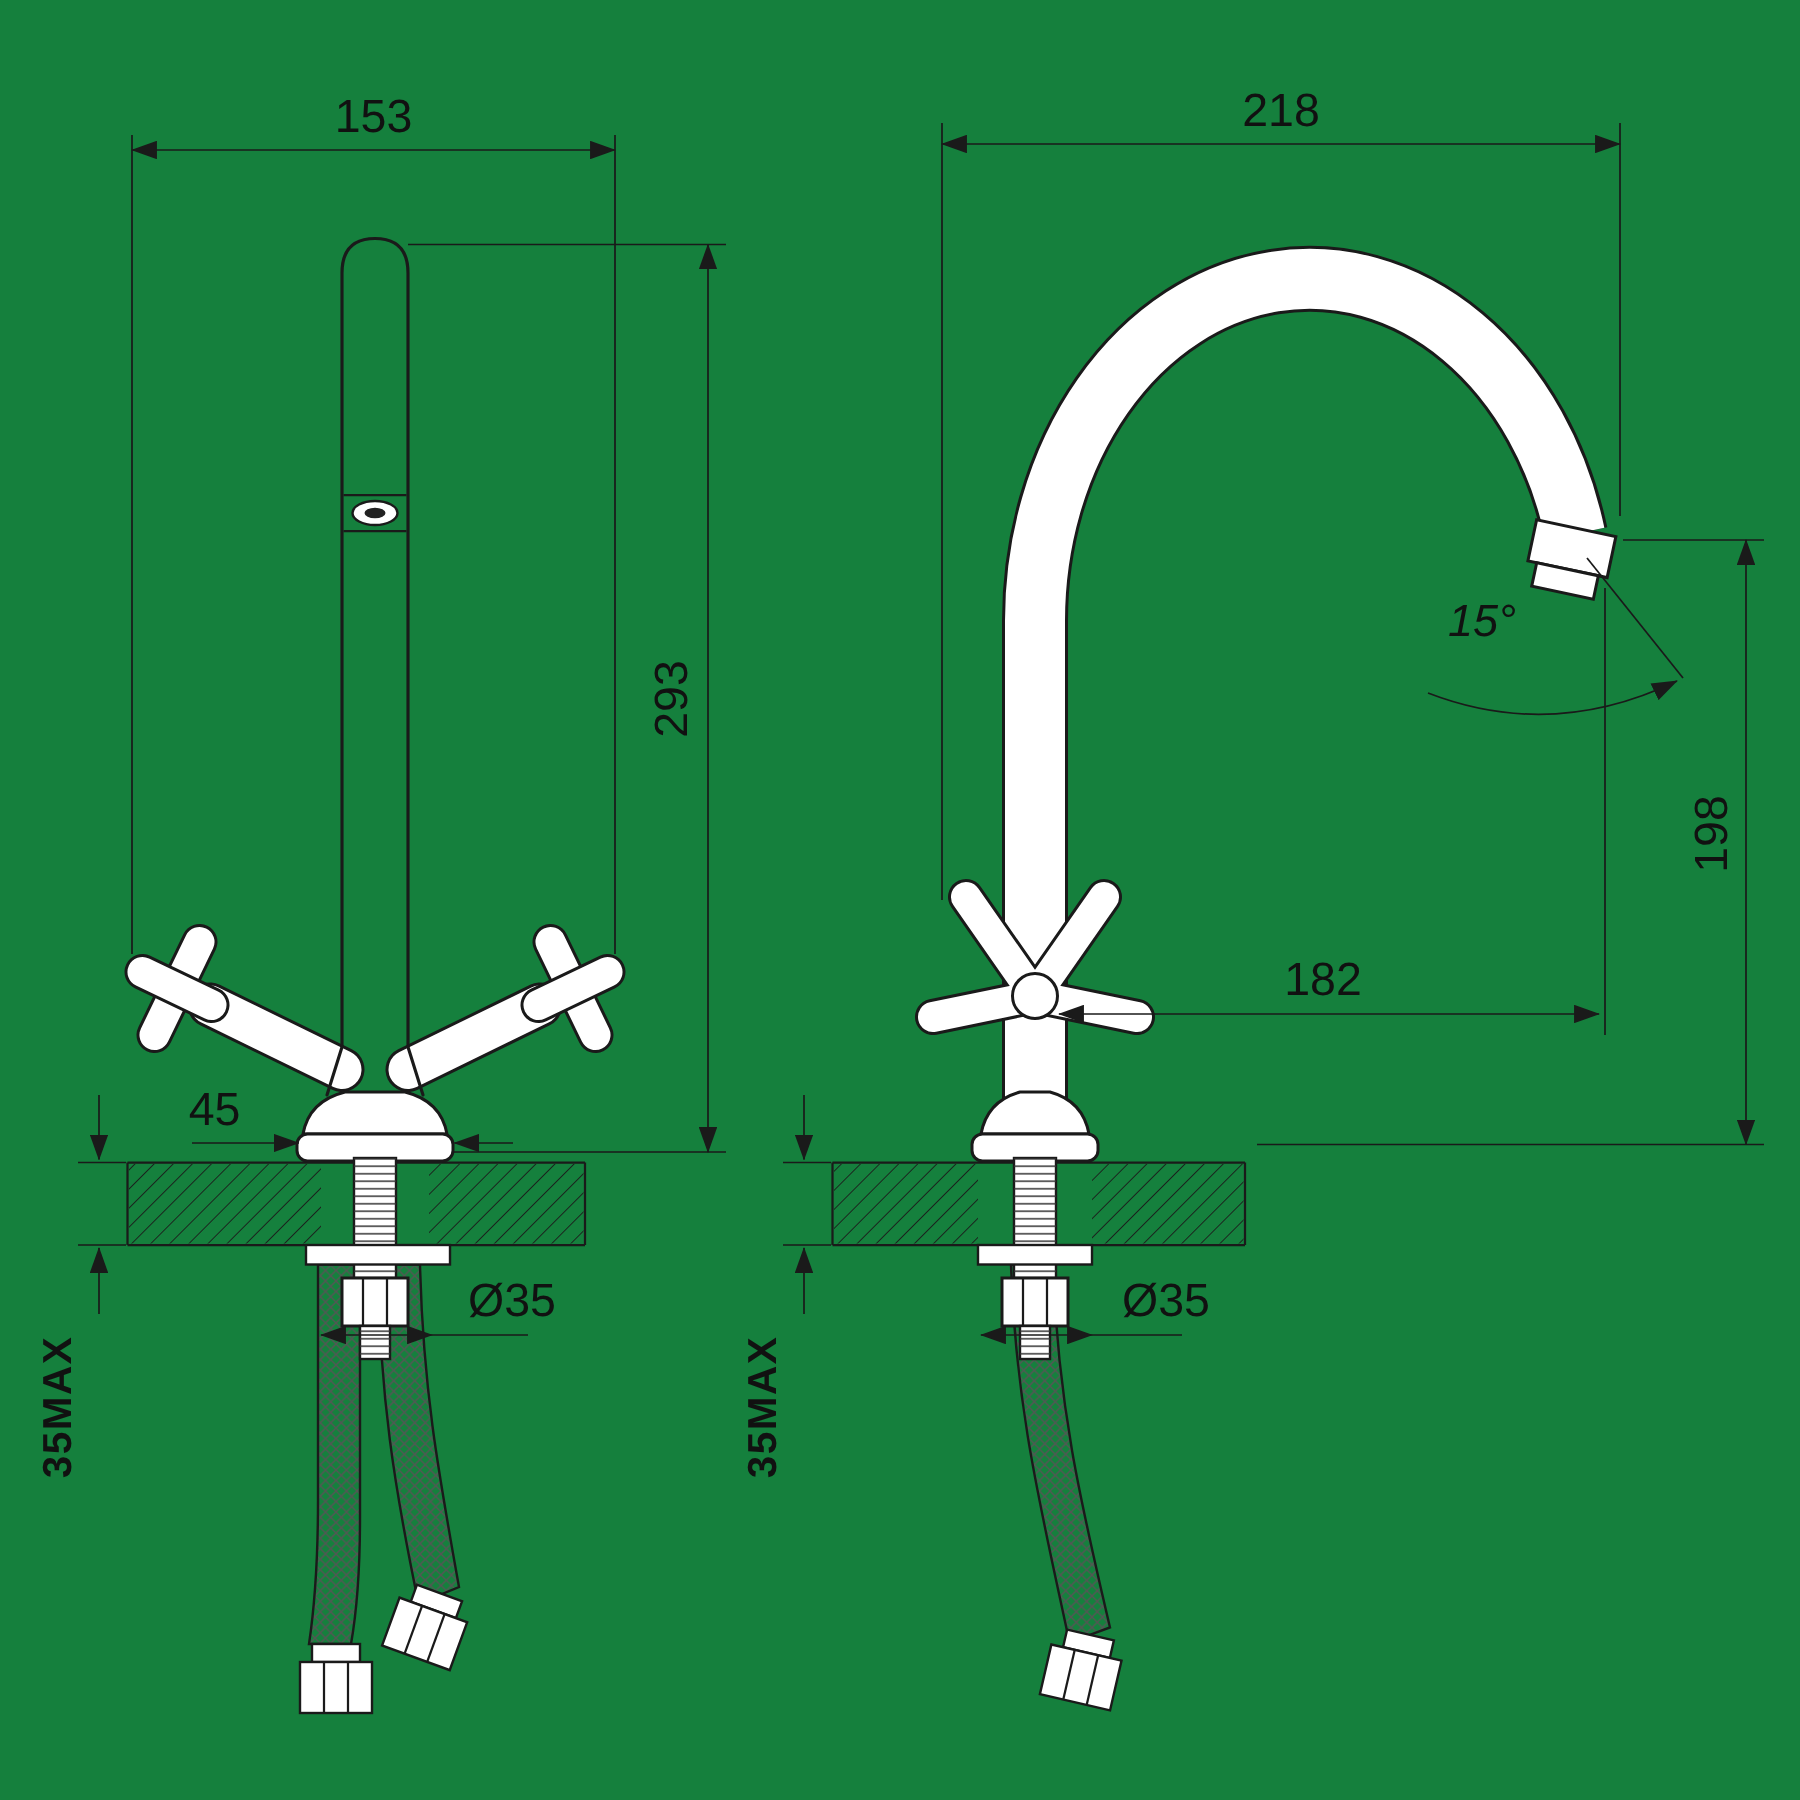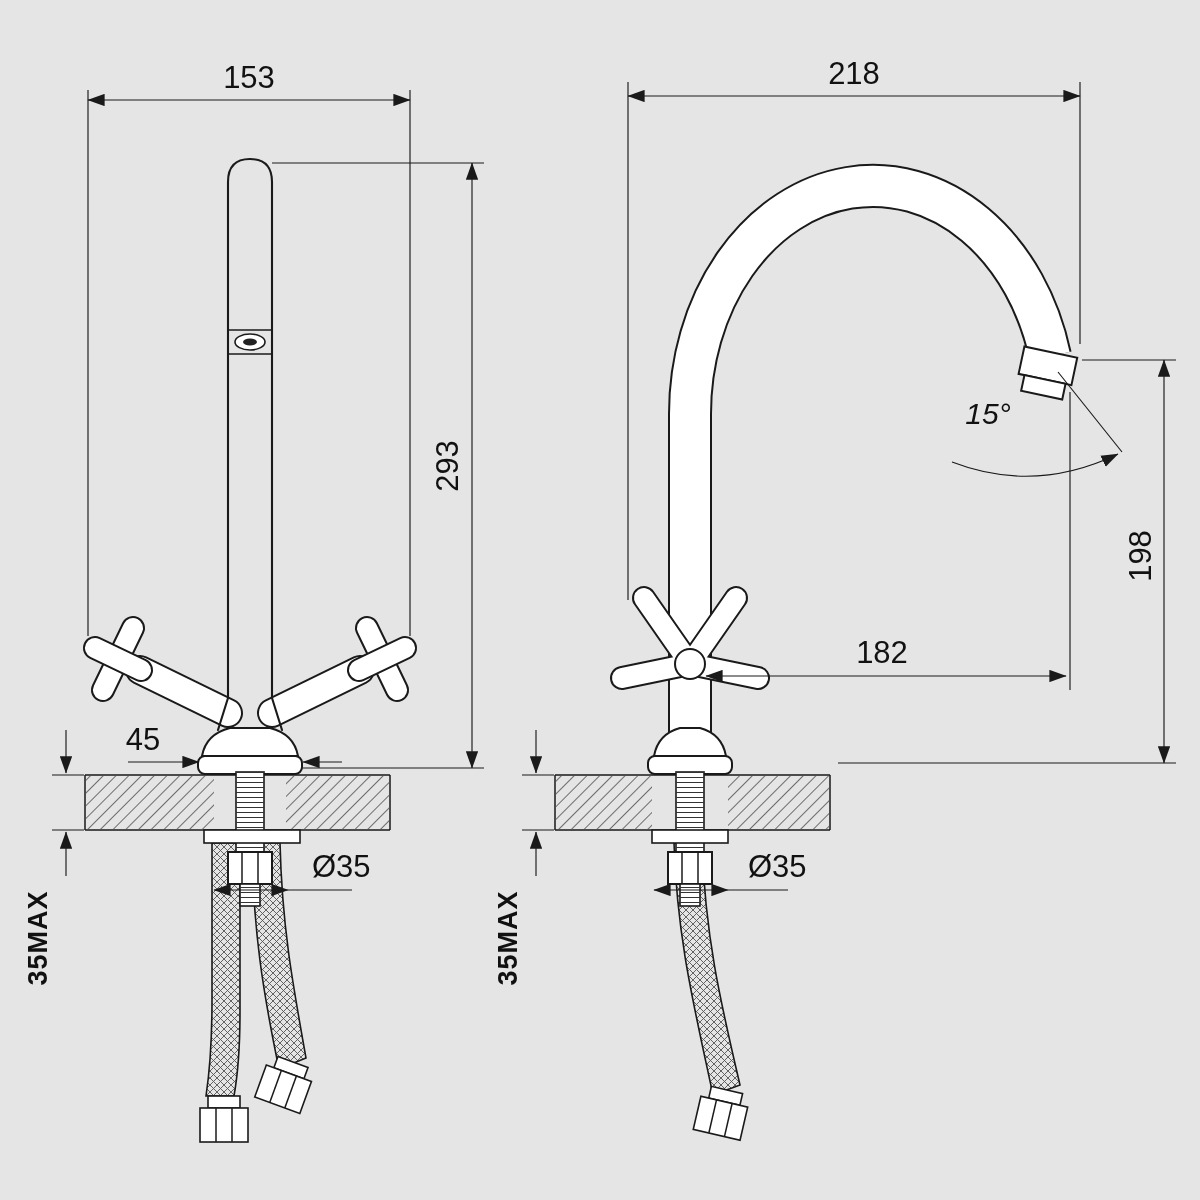--- a/index.html
+++ b/index.html
@@ -1,16 +1,16 @@
 <!DOCTYPE html>
 <html><head>
 <meta charset="utf-8">
 <style>
   html,body{margin:0;padding:0;background:#fff;}
-  .canvas{position:relative;width:1200px;height:1200px;background:#e5e5e5;overflow:hidden;}
+  .canvas{position:relative;width:1200px;height:1200px;background:#15803d;overflow:hidden;}
   svg{display:block;}
   .o2{fill:none;stroke:#1a1a1a;stroke-width:2.1;stroke-linecap:round;stroke-linejoin:round;}
   .o15{fill:none;stroke:#1a1a1a;stroke-width:1.5;}
   .wf{fill:#ffffff;stroke:#1a1a1a;stroke-width:2;}
   .wf16{fill:#ffffff;stroke:#1a1a1a;stroke-width:1.6;}
   .dim{fill:none;stroke:#1a1a1a;stroke-width:1.15;}
   .dimt{font-family:"Liberation Sans",sans-serif;font-size:31px;fill:#111;}
   .dimi{font-family:"Liberation Sans",sans-serif;font-size:30px;font-style:italic;fill:#111;}
   .dimb{font-family:"Liberation Sans",sans-serif;font-size:27px;font-weight:bold;fill:#111;letter-spacing:1px;}
   .hoseshape{fill:url(#braid);stroke:#1a1a1a;stroke-width:1.6;}

